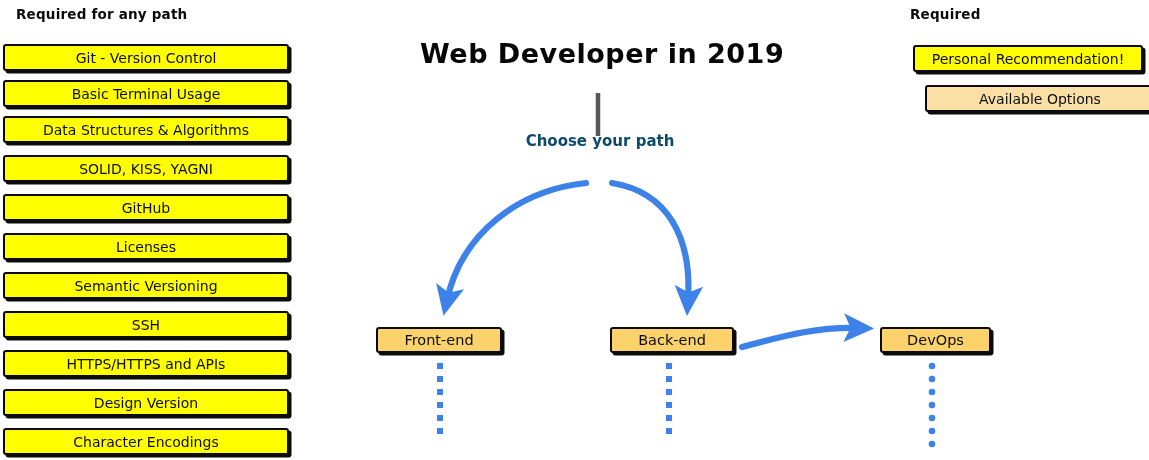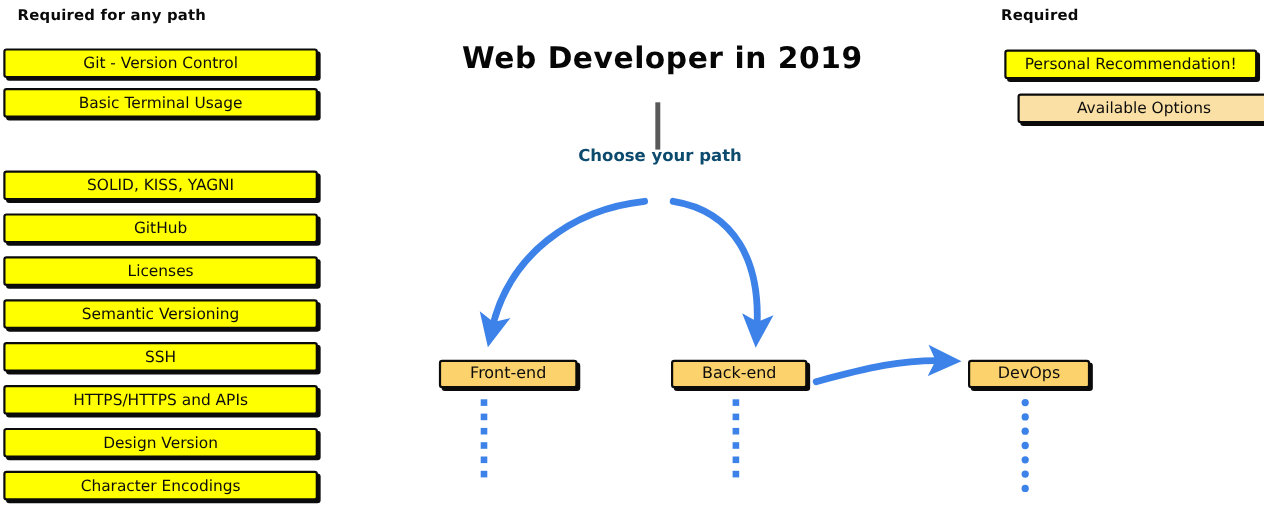--- a/index.html
+++ b/index.html
@@ -92,21 +92,21 @@
     color: #0c4a6e;
     white-space: nowrap;
   }
 
   
   .path-box {
     height: 26px;
     font-size: 14.5px;
     top: 327px;
   }
-  #path-box-frontend { left: 399px; width: 126px; }
+  #path-box-frontend { left: 376px; width: 126px; }
   #path-box-backend  { left: 610px; width: 124px; }
   #path-box-devops   { left: 880px; width: 111px; }
 
   
   #vector-layer {
     position: absolute;
     left: 0; top: 0;
     width: 1149px; height: 460px;
     pointer-events: none;
   }
@@ -161,20 +161,23 @@
   </svg>
 
   <div class="section-heading" id="req-heading">Required for any path</div>
 
   <div class="box yellow req-box" style="top:44px">
       <span>Git - Version Control</span>
     </div>
   <div class="box yellow req-box" style="top:80px">
       <span>Basic Terminal Usage</span>
     </div>
+  <div class="box yellow req-box" style="top:116px">
+      <span>Data Structures &amp; Algorithms</span>
+    </div>
   <div class="box yellow req-box" style="top:155px">
       <span>SOLID, KISS, YAGNI</span>
     </div>
   <div class="box yellow req-box" style="top:194px">
       <span>GitHub</span>
     </div>
   <div class="box yellow req-box" style="top:233px">
       <span>Licenses</span>
     </div>
   <div class="box yellow req-box" style="top:311px">

